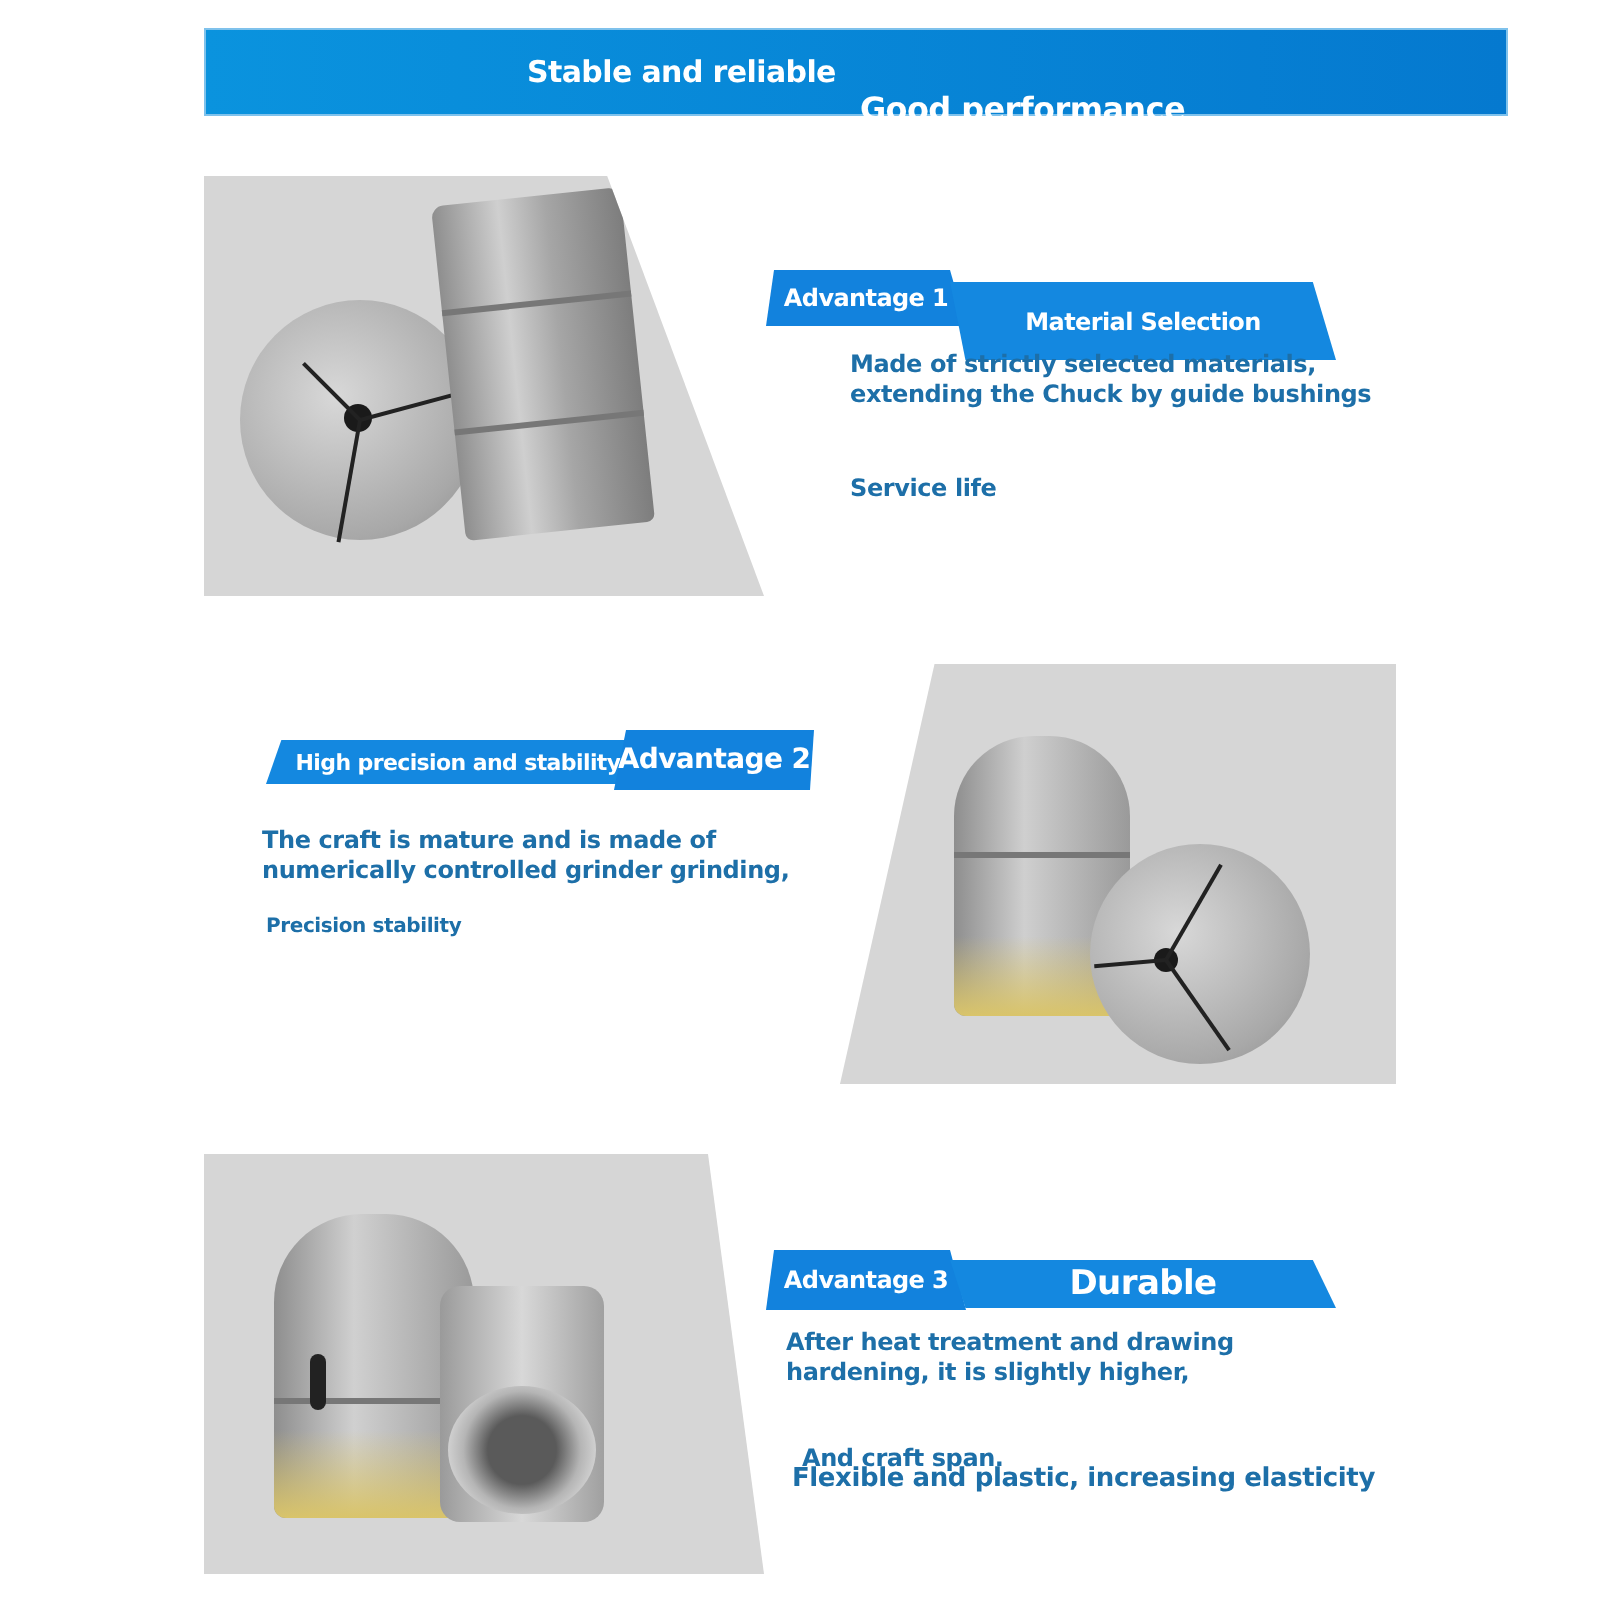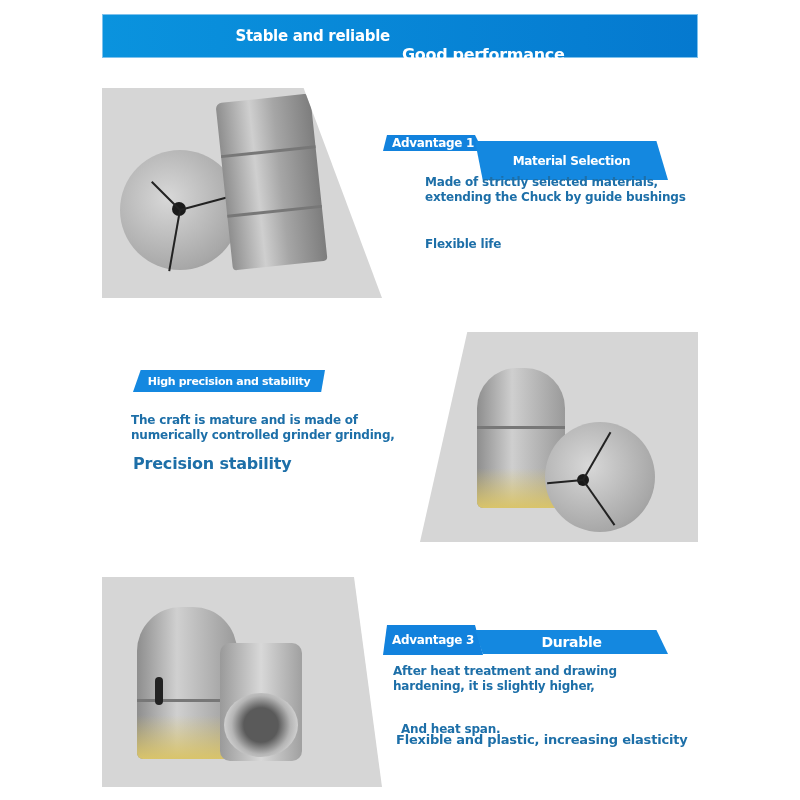--- a/index.html
+++ b/index.html
@@ -1,19 +1,19 @@
 <!DOCTYPE html>
 <html><head>
   <meta charset="utf-8">
   <style>
     html, body { margin: 0; padding: 0; background: #ffffff; }
     body { width: 800px; height: 800px; position: relative; overflow: hidden; font-family: "DejaVu Sans", sans-serif; }
 
     .header-bar {
-      position: absolute; left: 102px; top: 14px; width: 596px; height: 44px;
+      position: absolute; left: 102px; top: 14px; width: 652px; height: 44px;
       background: linear-gradient(90deg, #0a93de 0%, #0579cf 100%);
       box-shadow: 0 0 0 1px #7fc2ec inset;
       display: flex; align-items: center; justify-content: center; gap: 12px;
     }
     .header-bar span { color: #ffffff; font-weight: bold; font-size: 15px; letter-spacing: -0.3px; }
     .header-bar .h2 { font-size: 16px; margin-top: 36px; }
 
     .panel {
       position: absolute; background: #d6d6d6;
     }
@@ -22,36 +22,36 @@
     .panel3 { left: 102px; top: 577px; width: 280px; height: 210px; clip-path: polygon(0 0, 90% 0, 100% 100%, 0 100%); }
 
     .ribbon { position: absolute; height: 26px; }
     .ribbon .seg {
       position: absolute; top: 0; height: 100%;
       background: #1488e0; color: #fff; font-weight: bold;
       display: flex; align-items: center; justify-content: center;
       font-size: 12px; letter-spacing: -0.3px;
     }
     .r1 { left: 383px; top: 137px; width: 285px; }
-    .r1 .a { left: 0; width: 100px; clip-path: polygon(0 100%, 4% 0, 92% 0, 100% 100%); top: -2px; height: 16px; background:#1282dd; }
+    .r1 .a { left: 0; width: 100px; clip-path: polygon(0 100%, 4% 0, 92% 0, 100% 100%); top: -2px; height: 28px; background:#1282dd; }
     .r1 .b { left: 92px; width: 193px; clip-path: polygon(0 0, 94% 0, 100% 100%, 4% 100%); top: 4px; height: 39px; }
 
     .r2 { left: 121px; top: 367px; width: 280px; }
     .r2 .a { left: 12px; width: 192px; clip-path: polygon(4% 0, 100% 0, 98% 100%, 0 100%); top: 3px; height: 22px; font-size: 11px; }
     .r2 .b { left: 186px; width: 100px; clip-path: polygon(6% 0, 100% 0, 98% 100%, 0 100%); top: -2px; height: 30px; font-size: 14px; background:#1282dd; }
 
     .r3 { left: 383px; top: 628px; width: 285px; }
     .r3 .a { left: 0; width: 100px; clip-path: polygon(0 100%, 4% 0, 92% 0, 100% 100%); top: -3px; height: 30px; background:#1282dd; }
-    .r3 .b { left: 92px; width: 193px; clip-path: polygon(0 0, 94% 0, 100% 100%, 4% 100%); top: 2px; height: 24px; font-size: 14px; }
+    .r3 .b { left: 92px; width: 193px; clip-path: polygon(0 0, 94% 0, 100% 100%, 4% 100%); top: 2px; height: 24px; font-size: 17px; }
 
     .txt { position: absolute; color: #1d6fa8; font-weight: bold; font-size: 12px; line-height: 15px; letter-spacing: -0.2px; }
     .t1 { left: 425px; top: 175px; width: 270px; }
     .t1s { left: 425px; top: 237px; }
     .t2 { left: 131px; top: 413px; width: 290px; }
-    .t2s { left: 133px; top: 456px; font-size: 16px; }
+    .t2s { left: 133px; top: 456px; font-size: 10px; }
     .t3 { left: 393px; top: 664px; width: 290px; }
     .t3s { left: 396px; top: 732px; font-size: 13px; }
     .t3e { left: 401px; top: 722px; }
 
     
     .prod { position: absolute; }
     .metal { background: linear-gradient(90deg, #8e8e8e 0%, #cfcfcf 35%, #a6a6a6 60%, #7d7d7d 100%); }
     .face { border-radius: 50%; background: radial-gradient(circle at 40% 40%, #d8d8d8, #a8a8a8 70%, #8a8a8a); }
     .hole { position: absolute; border-radius: 50%; background: #1a1a1a; }
     .slit { position: absolute; background: #222; height: 2px; transform-origin: 0 50%; }
@@ -76,24 +76,25 @@
     <div style="position:absolute;left:0;right:0;top:52px;height:3px;background:#777;"></div>
     <div style="position:absolute;left:0;right:0;top:112px;height:3px;background:#777;"></div>
   </div>
 </div>
 
 <div class="ribbon r1">
   <div class="seg a">Advantage 1</div>
   <div class="seg b">Material Selection</div>
 </div>
 <div class="txt t1">Made of strictly selected materials, extending the Chuck by guide bushings</div>
-<div class="txt t1s">Flexible life</div>
+<div class="txt t1s">Service life</div>
 
 <div class="ribbon r2">
   <div class="seg a">High precision and stability</div>
+  <div class="seg b">Advantage 2</div>
 </div>
 <div class="txt t2">The craft is mature and is made of numerically controlled grinder grinding,</div>
 <div class="txt t2s">Precision stability</div>
 
 <div class="panel panel2">
   <div class="prod metal gold" style="left:57px;top:36px;width:88px;height:140px;border-radius:40px 40px 6px 6px;background:linear-gradient(90deg,#8e8e8e,#cfcfcf 40%,#9a9a9a);">
     <div style="position:absolute;left:0;right:0;top:58px;height:3px;background:#777;"></div>
     <div style="position:absolute;left:0;right:0;bottom:0;height:40px;background:linear-gradient(180deg,rgba(217,196,106,0),#d9c46a);border-radius:0 0 6px 6px;"></div>
   </div>
   <div class="prod face" style="left:125px;top:90px;width:110px;height:110px;">
@@ -114,13 +115,13 @@
     <div style="position:absolute;left:4px;bottom:4px;width:74px;height:64px;border-radius:50%;background:radial-gradient(circle,#5a5a5a 35%,#b5b5b5 60%,#cfcfcf 75%);"></div>
   </div>
 </div>
 
 <div class="ribbon r3">
   <div class="seg a">Advantage 3</div>
   <div class="seg b">Durable</div>
 </div>
 <div class="txt t3">After heat treatment and drawing hardening, it is slightly higher,</div>
 <div class="txt t3s">Flexible and plastic, increasing elasticity</div>
-<div class="txt t3e">And heat span.</div>
+<div class="txt t3e">And craft span.</div>
 
 </body></html>

